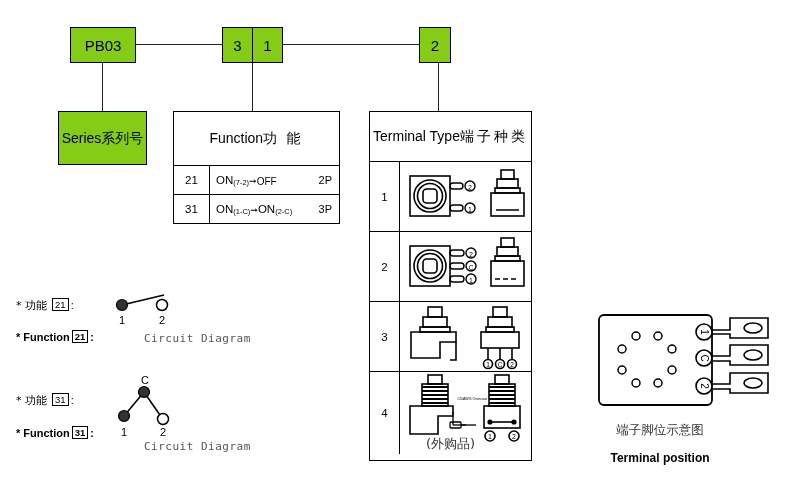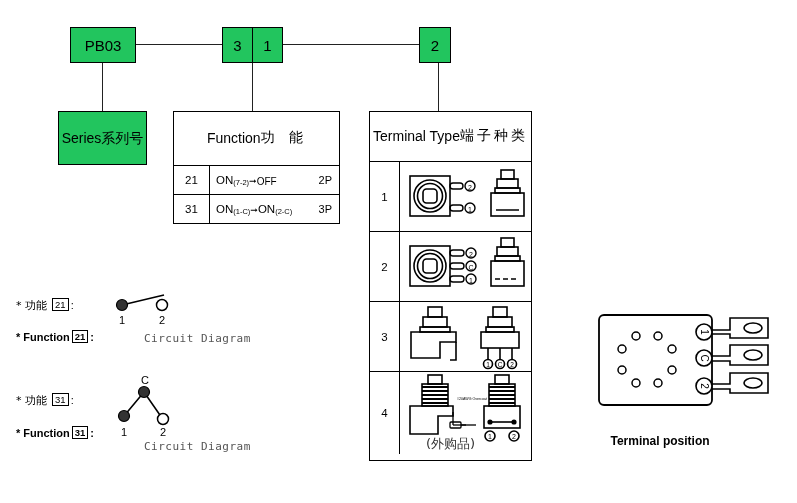--- a/index.html
+++ b/index.html
@@ -1,35 +1,35 @@
 <!DOCTYPE html>
 <html><head>
 <meta charset="utf-8">
 <style>
   html,body{margin:0;padding:0;background:#fff;}
   body{width:797px;height:503px;position:relative;overflow:hidden;
        font-family:"Liberation Sans",sans-serif;color:#000;}
   .canvas{position:absolute;left:0;top:0;width:797px;height:503px;}
 
   
-  .box{position:absolute;border:1.6px solid #000;background:#22c55e;
+  .box{position:absolute;border:1.6px solid #000;background:#84cc16;
        display:flex;align-items:center;justify-content:center;
        box-sizing:border-box;}
   .code-box{font-size:15px;}
   .line{position:absolute;background:#222;}
   .hline{height:1.4px;}
   .vline{width:1.4px;}
 
   
   .tbl{position:absolute;border:1.6px solid #000;box-sizing:border-box;background:#fff;}
   .tbl-head{border-bottom:1.6px solid #000;box-sizing:border-box;
             display:flex;flex-direction:row;align-items:center;justify-content:center;}
   .tbl-head .en{font-size:14px;line-height:17px;}
   .tbl-head .cn{font-size:14px;line-height:19px;letter-spacing:3px;
-                font-family:Liberation Mono, monospace;}
+                font-family:Liberation Serif, serif;}
   .frow{display:flex;box-sizing:border-box;border-bottom:1.2px solid #000;}
   .frow.last{border-bottom:none;}
   .fnum{width:36px;border-right:1.2px solid #000;box-sizing:border-box;
         display:flex;align-items:center;justify-content:center;font-size:11.5px;}
   .fdesc{flex:1;display:flex;align-items:center;justify-content:space-between;
          padding:0 7px 0 6px;box-sizing:border-box;font-size:11.5px;}
   .fdesc .sub{font-size:7.5px;vertical-align:-1px;}
   .fdesc .arw{font-size:9px;padding:0 0px;}
   .fdesc .pole{font-size:11px;}
 
@@ -327,16 +327,17 @@
         <circle cx="108" cy="46" r="8"></circle>
         <circle cx="108" cy="74" r="8"></circle>
       </g>
       <text x="108" y="20" font-size="10" text-anchor="middle" dominant-baseline="central" fill="#000" font-family="'Liberation Sans',sans-serif" transform="rotate(90 108 20)">1</text>
       <text x="108" y="46" font-size="10" text-anchor="middle" dominant-baseline="central" fill="#000" font-family="'Liberation Sans',sans-serif" transform="rotate(90 108 46)">C</text>
       <text x="108" y="74" font-size="10" text-anchor="middle" dominant-baseline="central" fill="#000" font-family="'Liberation Sans',sans-serif" transform="rotate(90 108 74)">2</text>
     </svg>
   </div>
 
   <div class="cap" style="left:600px;top:422px;width:120px;">
+    <div class="cn">端子脚位示意图</div>
     <div class="en" style="margin-top:12px;">Terminal position</div>
   </div>
 
 </div>
 
 </body></html>

